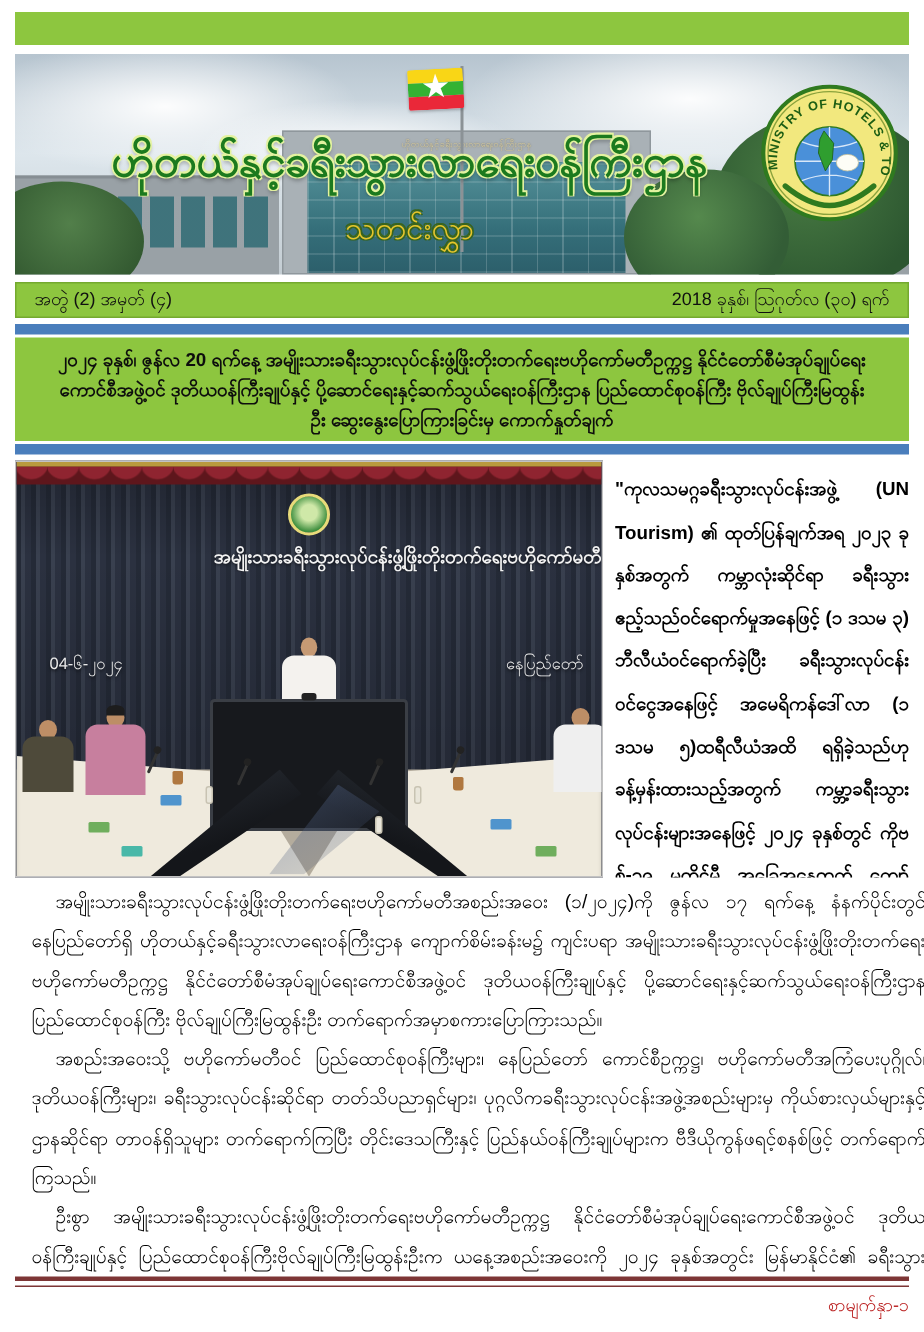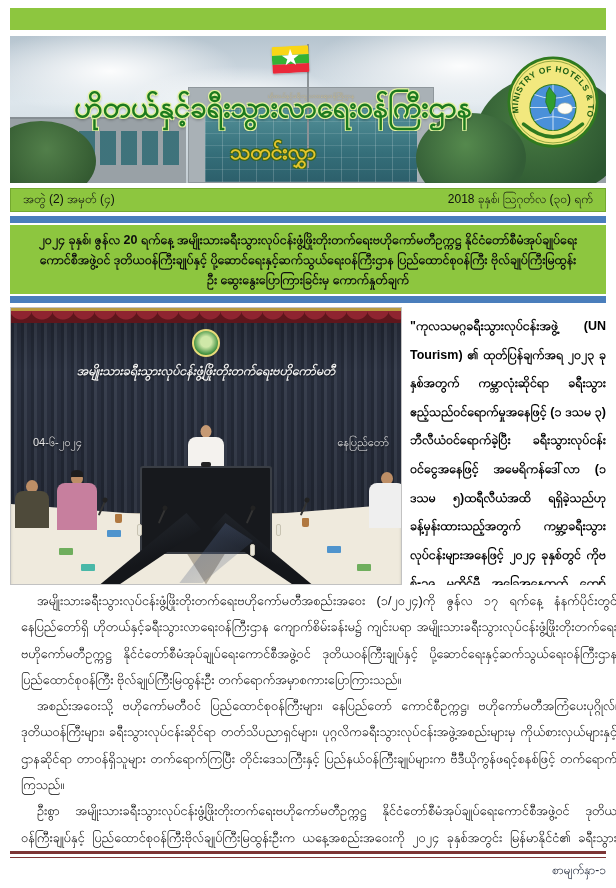--- a/index.html
+++ b/index.html
@@ -41,21 +41,21 @@
   .flag{position:absolute;left:262px;top:10px;width:37px;height:27px;transform:rotate(-3deg);
     box-shadow:0 1px 2px rgba(0,0,0,.25);overflow:hidden;border-radius:2px;}
   .flag .stripe{height:9px;}
   .flag .s-y{background:#f9d616;} .flag .s-g{background:#34b233;} .flag .s-r{background:#ea2839;}
   .flag .star{position:absolute;left:0;top:-2px;width:100%;text-align:center;color:#fff;font-size:22px;line-height:27px;}
 
   .mast-title{position:absolute;left:0;right:70px;top:52px;text-align:center;
     font-size:29px;font-weight:bold;color:#1c7a1e;letter-spacing:0;white-space:nowrap;overflow:hidden;
     text-shadow:-1px -1px 0 #e4f3a0,1px -1px 0 #e4f3a0,-1px 1px 0 #e4f3a0,1px 1px 0 #e4f3a0,0 2px 3px rgba(0,0,0,.35);}
   .mast-sub{position:absolute;left:0;right:70px;top:102px;text-align:center;
-    font-size:21px;font-weight:bold;color:#e7c62b;white-space:nowrap;overflow:hidden;
+    font-size:21px;font-weight:normal;color:#e7c62b;white-space:nowrap;overflow:hidden;
     text-shadow:-1px -1px 0 #39641c,1px -1px 0 #39641c,-1px 1px 0 #39641c,1px 1px 0 #39641c;}
 
   .logo{position:absolute;right:7px;top:20px;width:92px;height:92px;}
 
   
   .issuebar{position:absolute;left:10px;top:188px;width:596px;height:24px;background:#8dc63f;
     border:1px solid #74a92f;display:flex;align-items:center;justify-content:space-between;
     padding:0 12px;font-size:12px;color:#101010;overflow:hidden;}
   .issuebar span{white-space:nowrap;}
 
@@ -70,22 +70,22 @@
   .photo{position:absolute;left:10px;top:307px;width:392px;height:278px;overflow:hidden;
     border:1px solid #c2c2c2;background:#32384a;}
   .curtain{position:absolute;left:0;top:0;right:0;height:212px;
     background:repeating-linear-gradient(90deg,#242a37 0 3px,#39404f 3px 6px,#2b3140 6px 10px);}
   .curtain:after{content:"";position:absolute;inset:0;background:linear-gradient(180deg,rgba(0,0,0,.25),rgba(0,0,0,0) 30%,rgba(0,0,0,.15) 90%);}
   .valance{position:absolute;left:0;top:0;right:0;height:15px;background:#5e161c;
     background-image:radial-gradient(circle at 10px -3px,#8f2430 11px,transparent 12px);
     background-size:21px 15px;background-repeat:repeat-x;border-top:3px solid #b99a3e;}
   .bd-logo{position:absolute;left:50%;top:21px;transform:translateX(-50%);width:28px;height:28px;border-radius:50%;
     background:radial-gradient(circle at 50% 45%,#cfe8a8 0 30%,#3f8f3f 70%);border:2px solid #e8da7a;}
-  .bd-line1{position:absolute;left:0;right:0;top:55px;text-align:center;color:#f3f3f3;font-size:12.5px;font-weight:bold;
-    white-space:nowrap;overflow:hidden;text-shadow:0 1px 2px rgba(0,0,0,.6);font-style:italic;}
+  .bd-line1{position:absolute;left:0;right:0;top:55px;text-align:right;color:#f3f3f3;font-size:12.5px;font-weight:bold;
+    white-space:nowrap;overflow:hidden;text-shadow:0 1px 2px rgba(0,0,0,.6);}
   .bd-line2{position:absolute;left:0;right:0;top:80px;text-align:center;color:#f3f3f3;font-size:12.5px;font-weight:bold;
     white-space:nowrap;overflow:hidden;text-shadow:0 1px 2px rgba(0,0,0,.6);}
   .bd-date{position:absolute;left:22px;top:127px;color:#e8e8e8;font-size:11px;text-shadow:0 1px 2px rgba(0,0,0,.6);}
   .bd-loc{position:absolute;right:12px;top:127px;color:#e8e8e8;font-size:11px;text-shadow:0 1px 2px rgba(0,0,0,.6);}
 
   .stage-floor{position:absolute;left:0;right:0;top:205px;bottom:0;background:#b4ac9d;}
   .speaker-head{position:absolute;left:50%;top:117px;transform:translateX(-50%);width:11px;height:13px;border-radius:50%;background:#c69a74;}
   .speaker-body{position:absolute;left:50%;top:129px;transform:translateX(-50%);width:36px;height:46px;border-radius:8px 8px 0 0;background:#f4f2ee;}
 
   .table-left{position:absolute;left:0;top:178px;width:196px;height:100px;background:#efeadd;
@@ -124,21 +124,21 @@
     font-size:12.5px;font-weight:bold;color:#000;line-height:28.6px;text-align:justify;}
 
   
   .article{position:absolute;left:21px;top:588px;width:596px;height:260px;overflow:hidden;
     font-size:12.8px;color:#000;line-height:26.3px;text-align:justify;}
   .article p{margin:0;text-indent:16px;}
 
   
   .footrule{position:absolute;left:10px;top:851px;width:596px;height:7px;
     border-top:3.5px solid #7d3535;border-bottom:1.5px solid #7d3535;}
-  .pagenum{position:absolute;left:10px;top:862px;width:596px;text-align:right;font-size:12px;color:#0f172a;}
+  .pagenum{position:absolute;left:10px;top:862px;width:596px;text-align:right;font-size:12px;color:#b91c1c;}
 </style>
 </head>
 <body>
 
 <div class="page">
 
   <div class="topbar"></div>
 
   <div class="masthead">
     <div class="cloud c1"></div>

